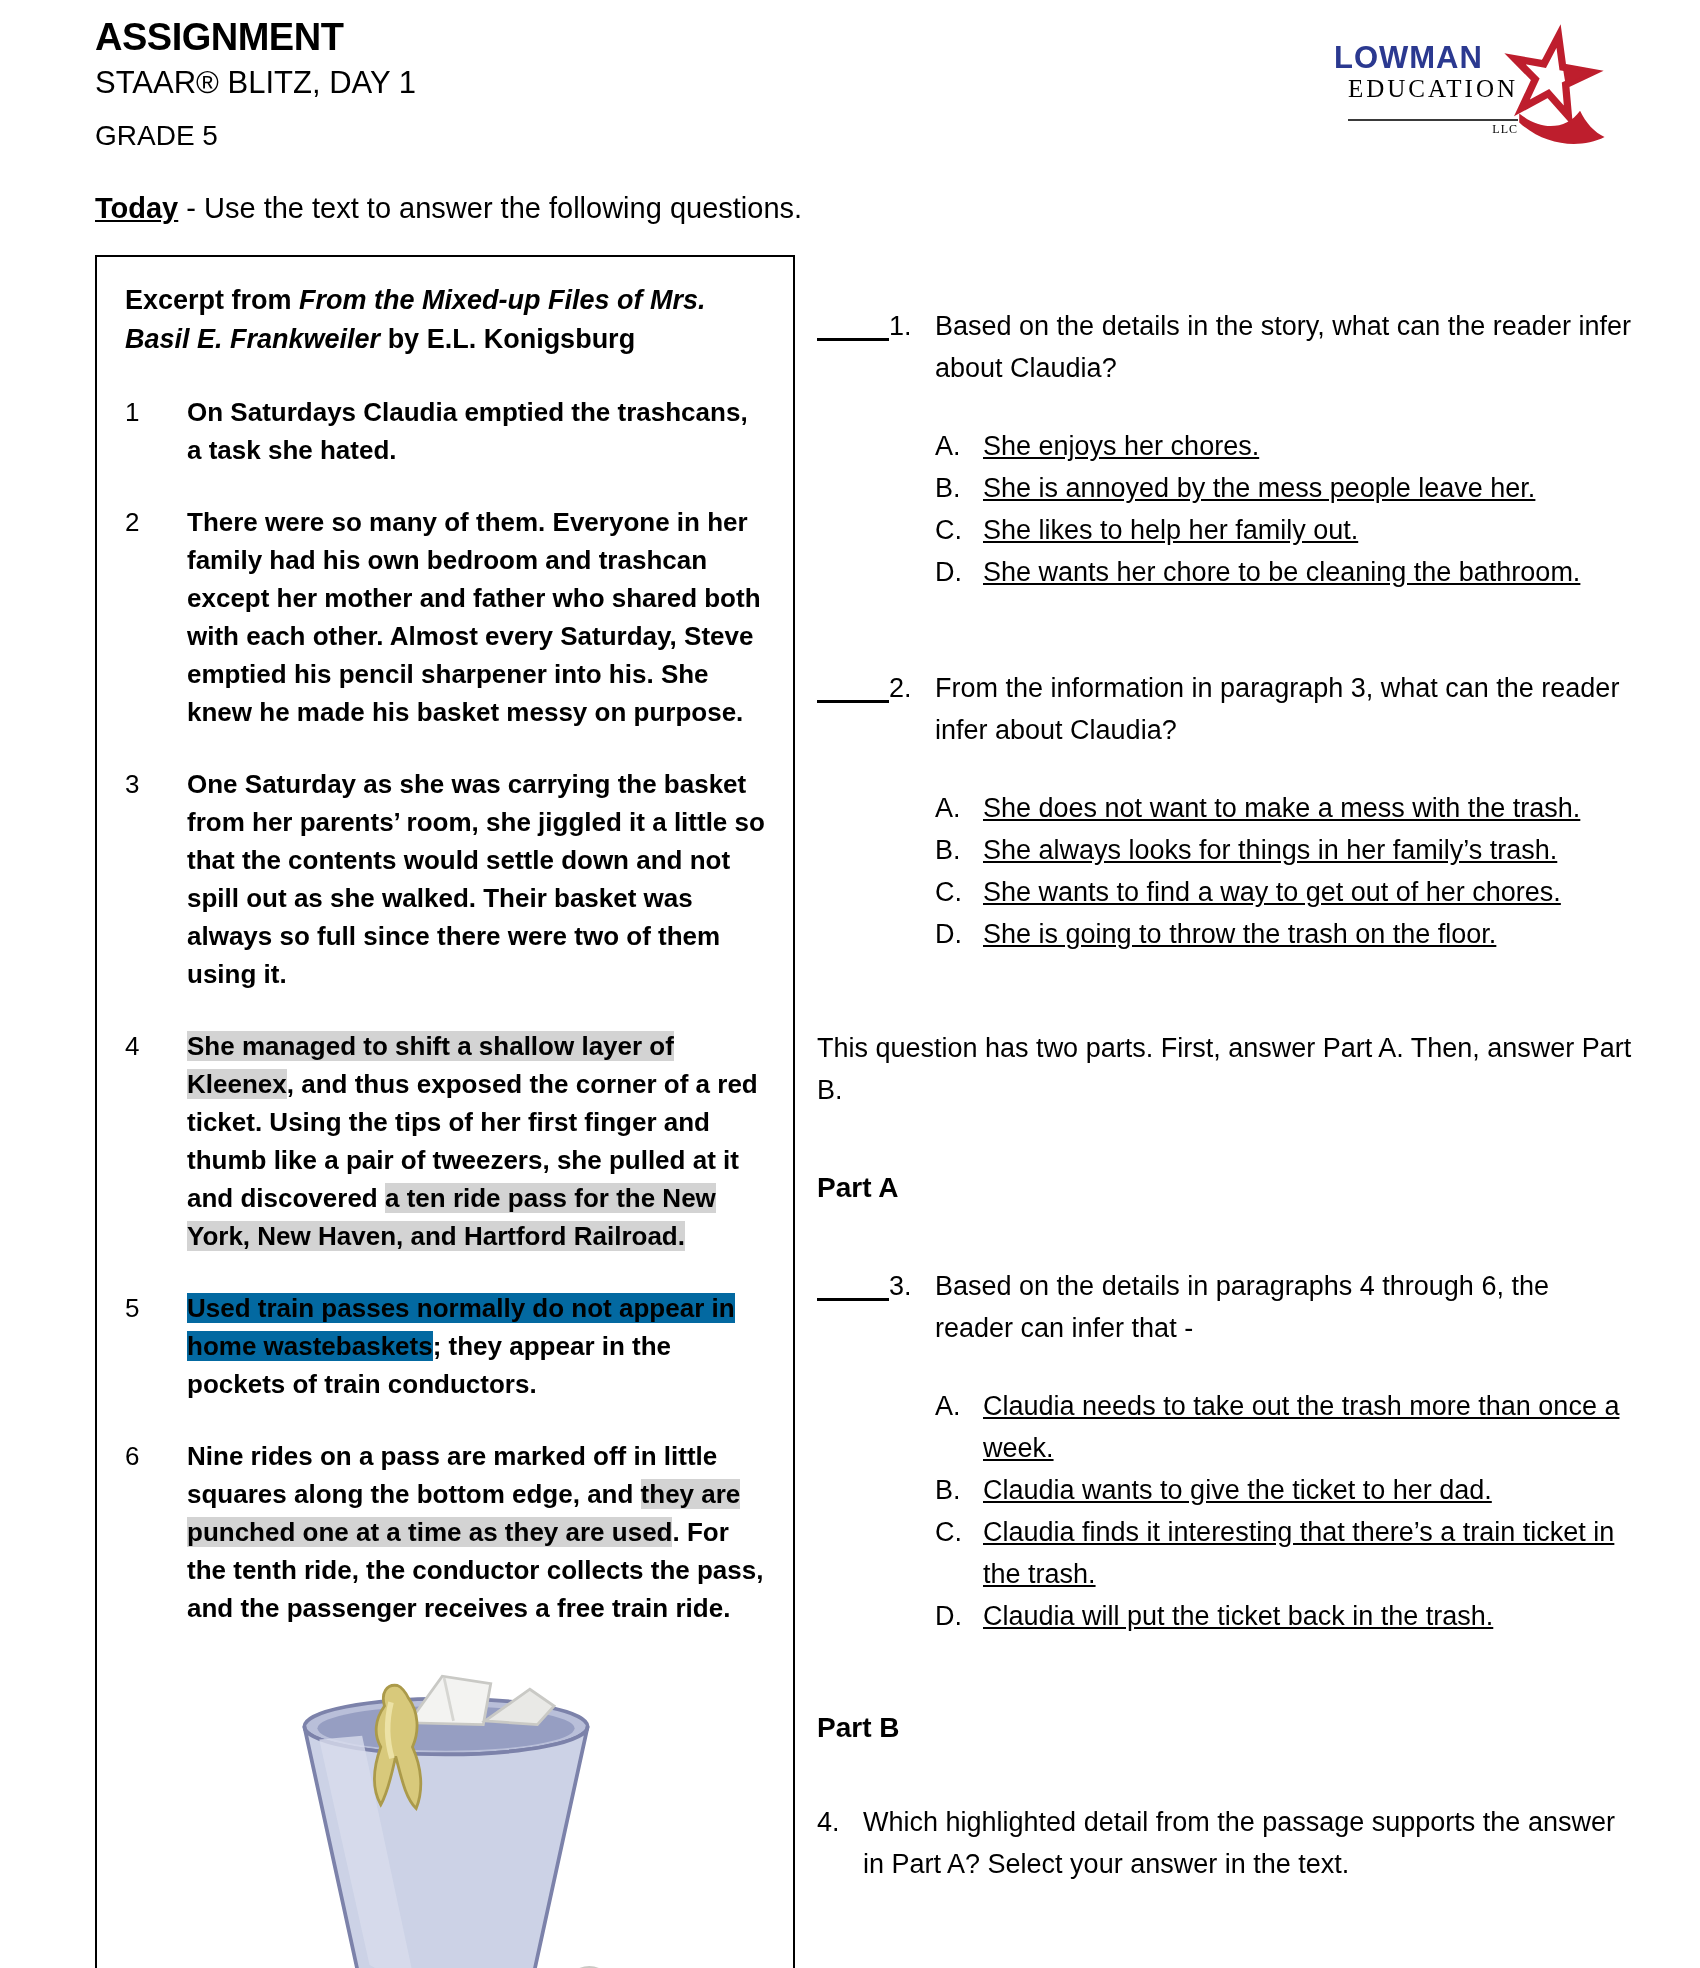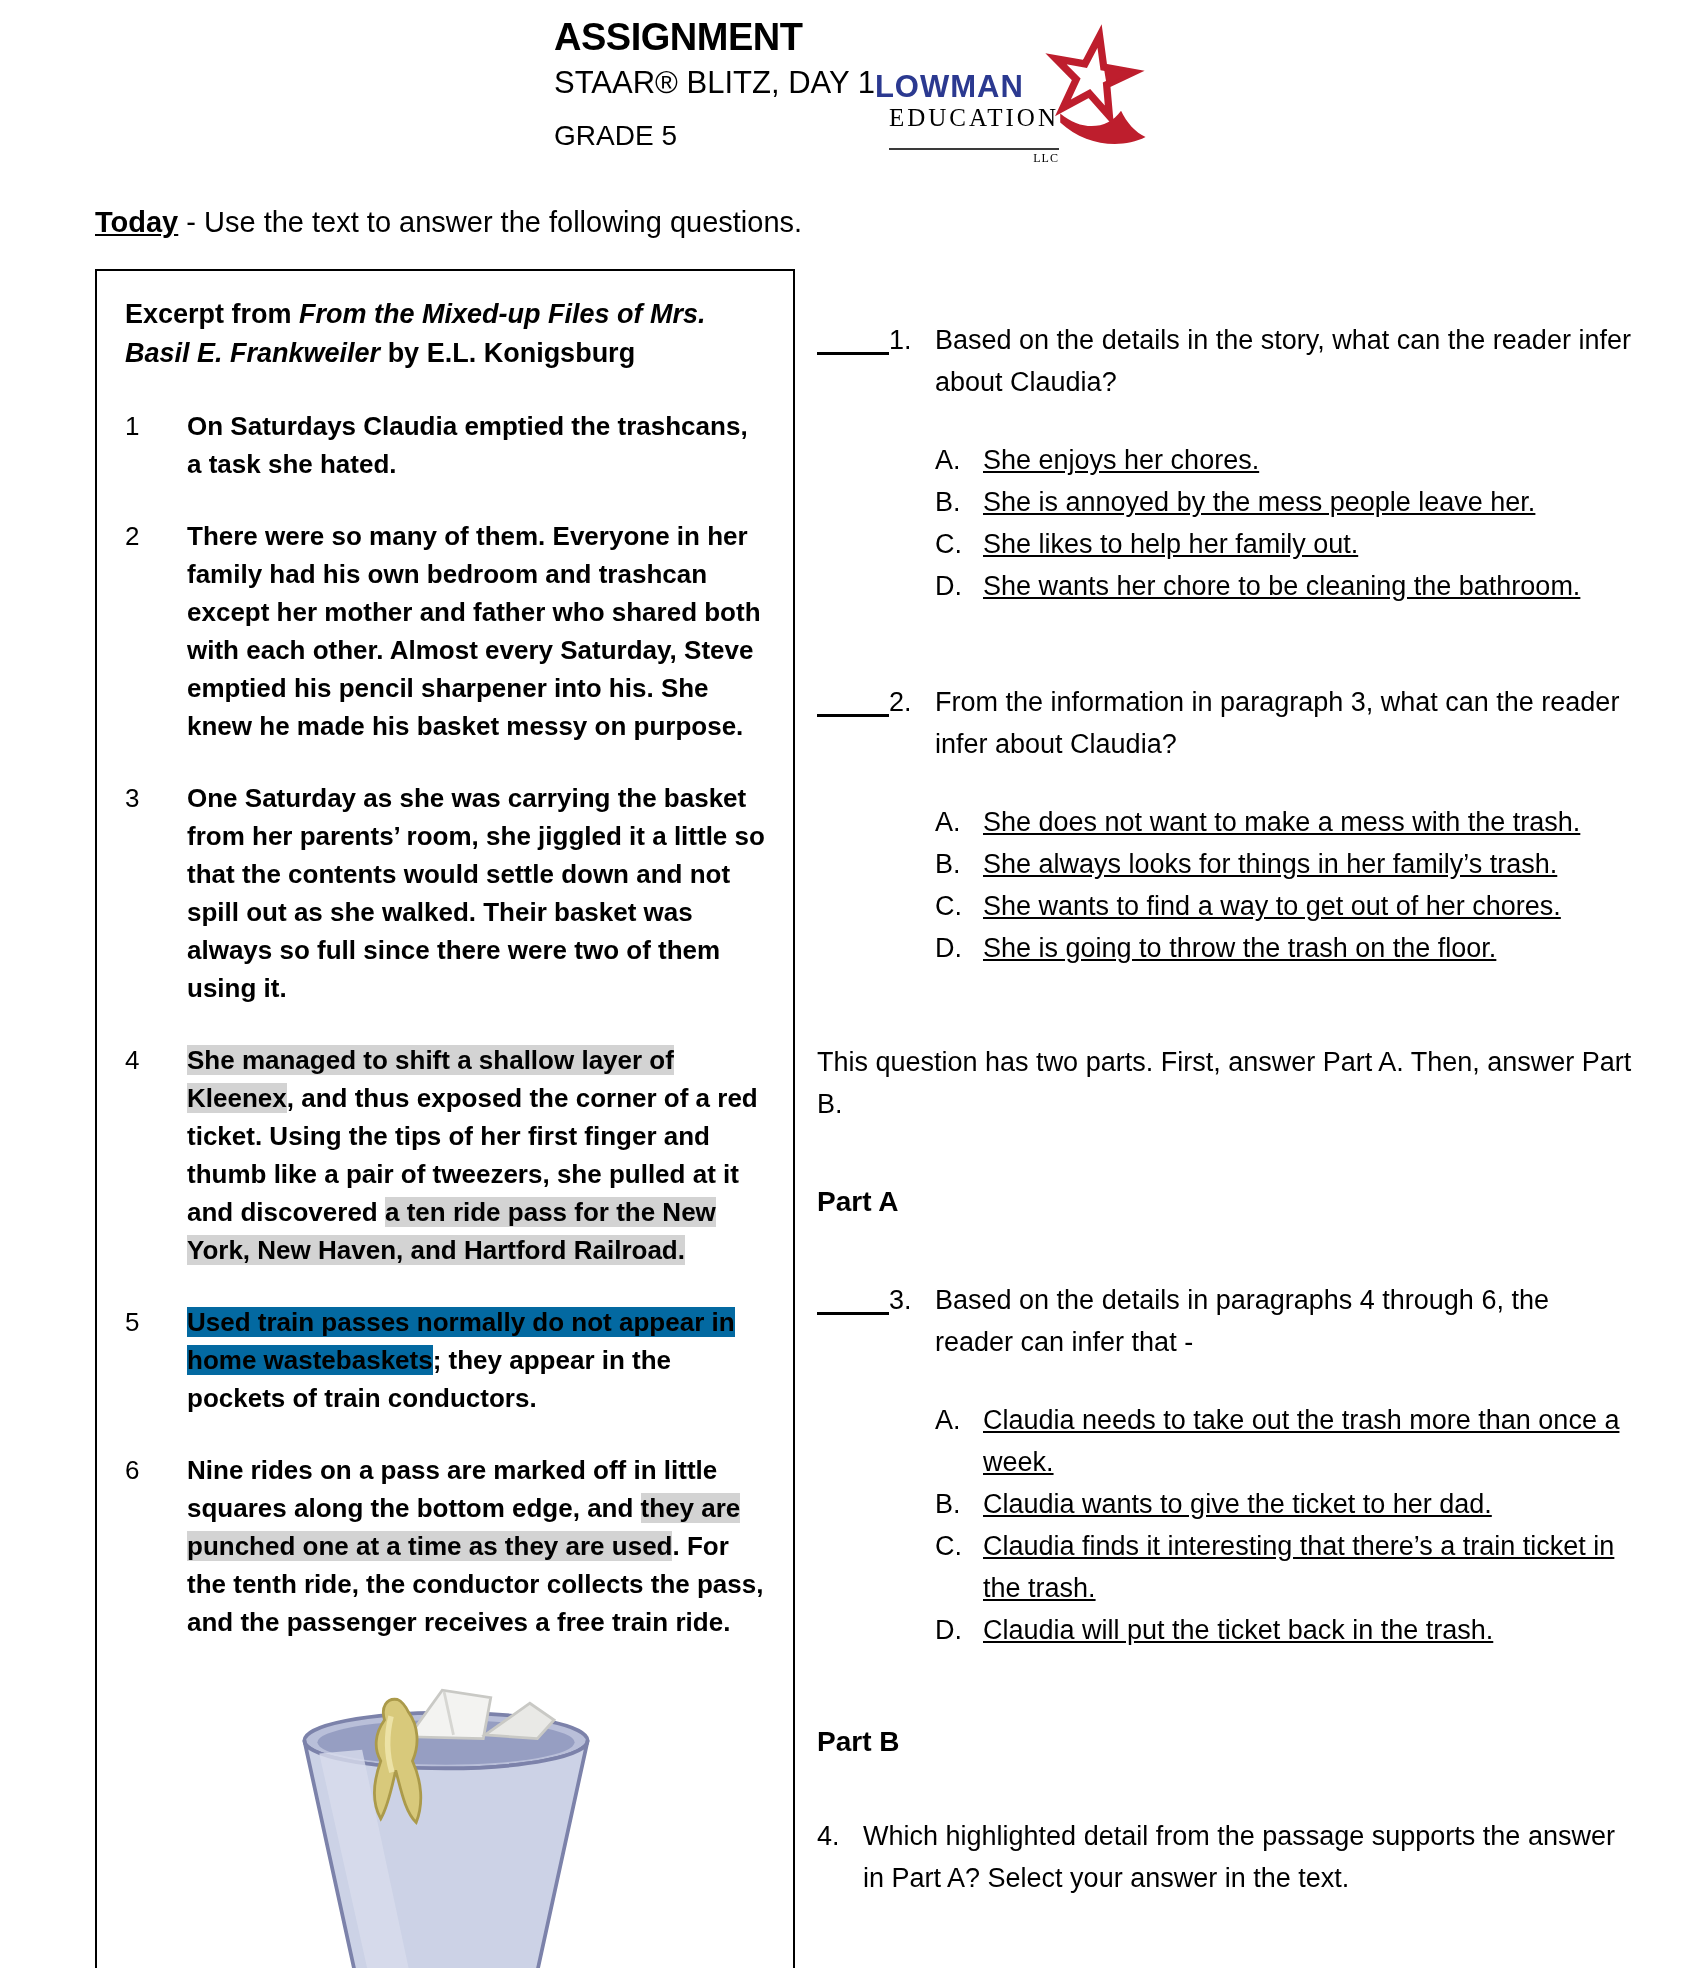--- a/index.html
+++ b/index.html
@@ -1,27 +1,27 @@
 <!DOCTYPE html>
 <html><head>
 <meta charset="utf-8">
 <style>
   html,body{margin:0;padding:0;background:#fff;}
   body{width:1700px;height:1968px;overflow:hidden;font-family:"Liberation Sans",sans-serif;color:#000;}
   .page{box-sizing:border-box;padding:16px 38px 0 95px;}
 
   
-  .header-row{display:flex;justify-content:center;align-items:flex-start;}
+  .header-row{display:flex;justify-content:space-between;align-items:flex-start;}
   .h-title{font-size:38px;font-weight:bold;letter-spacing:-.5px;line-height:1.15;}
   .h-subtitle{font-size:31px;margin-top:4px;line-height:1.2;}
   .h-grade{font-size:28px;font-weight:normal;margin-top:19px;}
 
   
   .logo{display:flex;align-items:flex-start;margin:26px 52px 0 0;}
-  .logo-text{display:flex;flex-direction:column;margin-top:29px;}
+  .logo-text{display:flex;flex-direction:column;}
   .logo-lowman{color:#2b3990;font-weight:bold;font-size:31px;letter-spacing:1px;line-height:1;}
   .logo-education{font-family:"Liberation Serif",serif;font-size:25px;letter-spacing:3px;margin:2px 0 0 14px;line-height:1.1;border-bottom:2px solid #3a3a3a;padding-bottom:16px;}
   .logo-llc{font-family:"Liberation Serif",serif;font-size:12px;text-align:right;letter-spacing:1px;margin-top:1px;}
   .logo-star{margin:-18px 0 0 -26px;}
 
   
   .instructions{margin-top:40px;font-size:29px;}
   .today-label{font-weight:bold;text-decoration:underline;}
 
   

